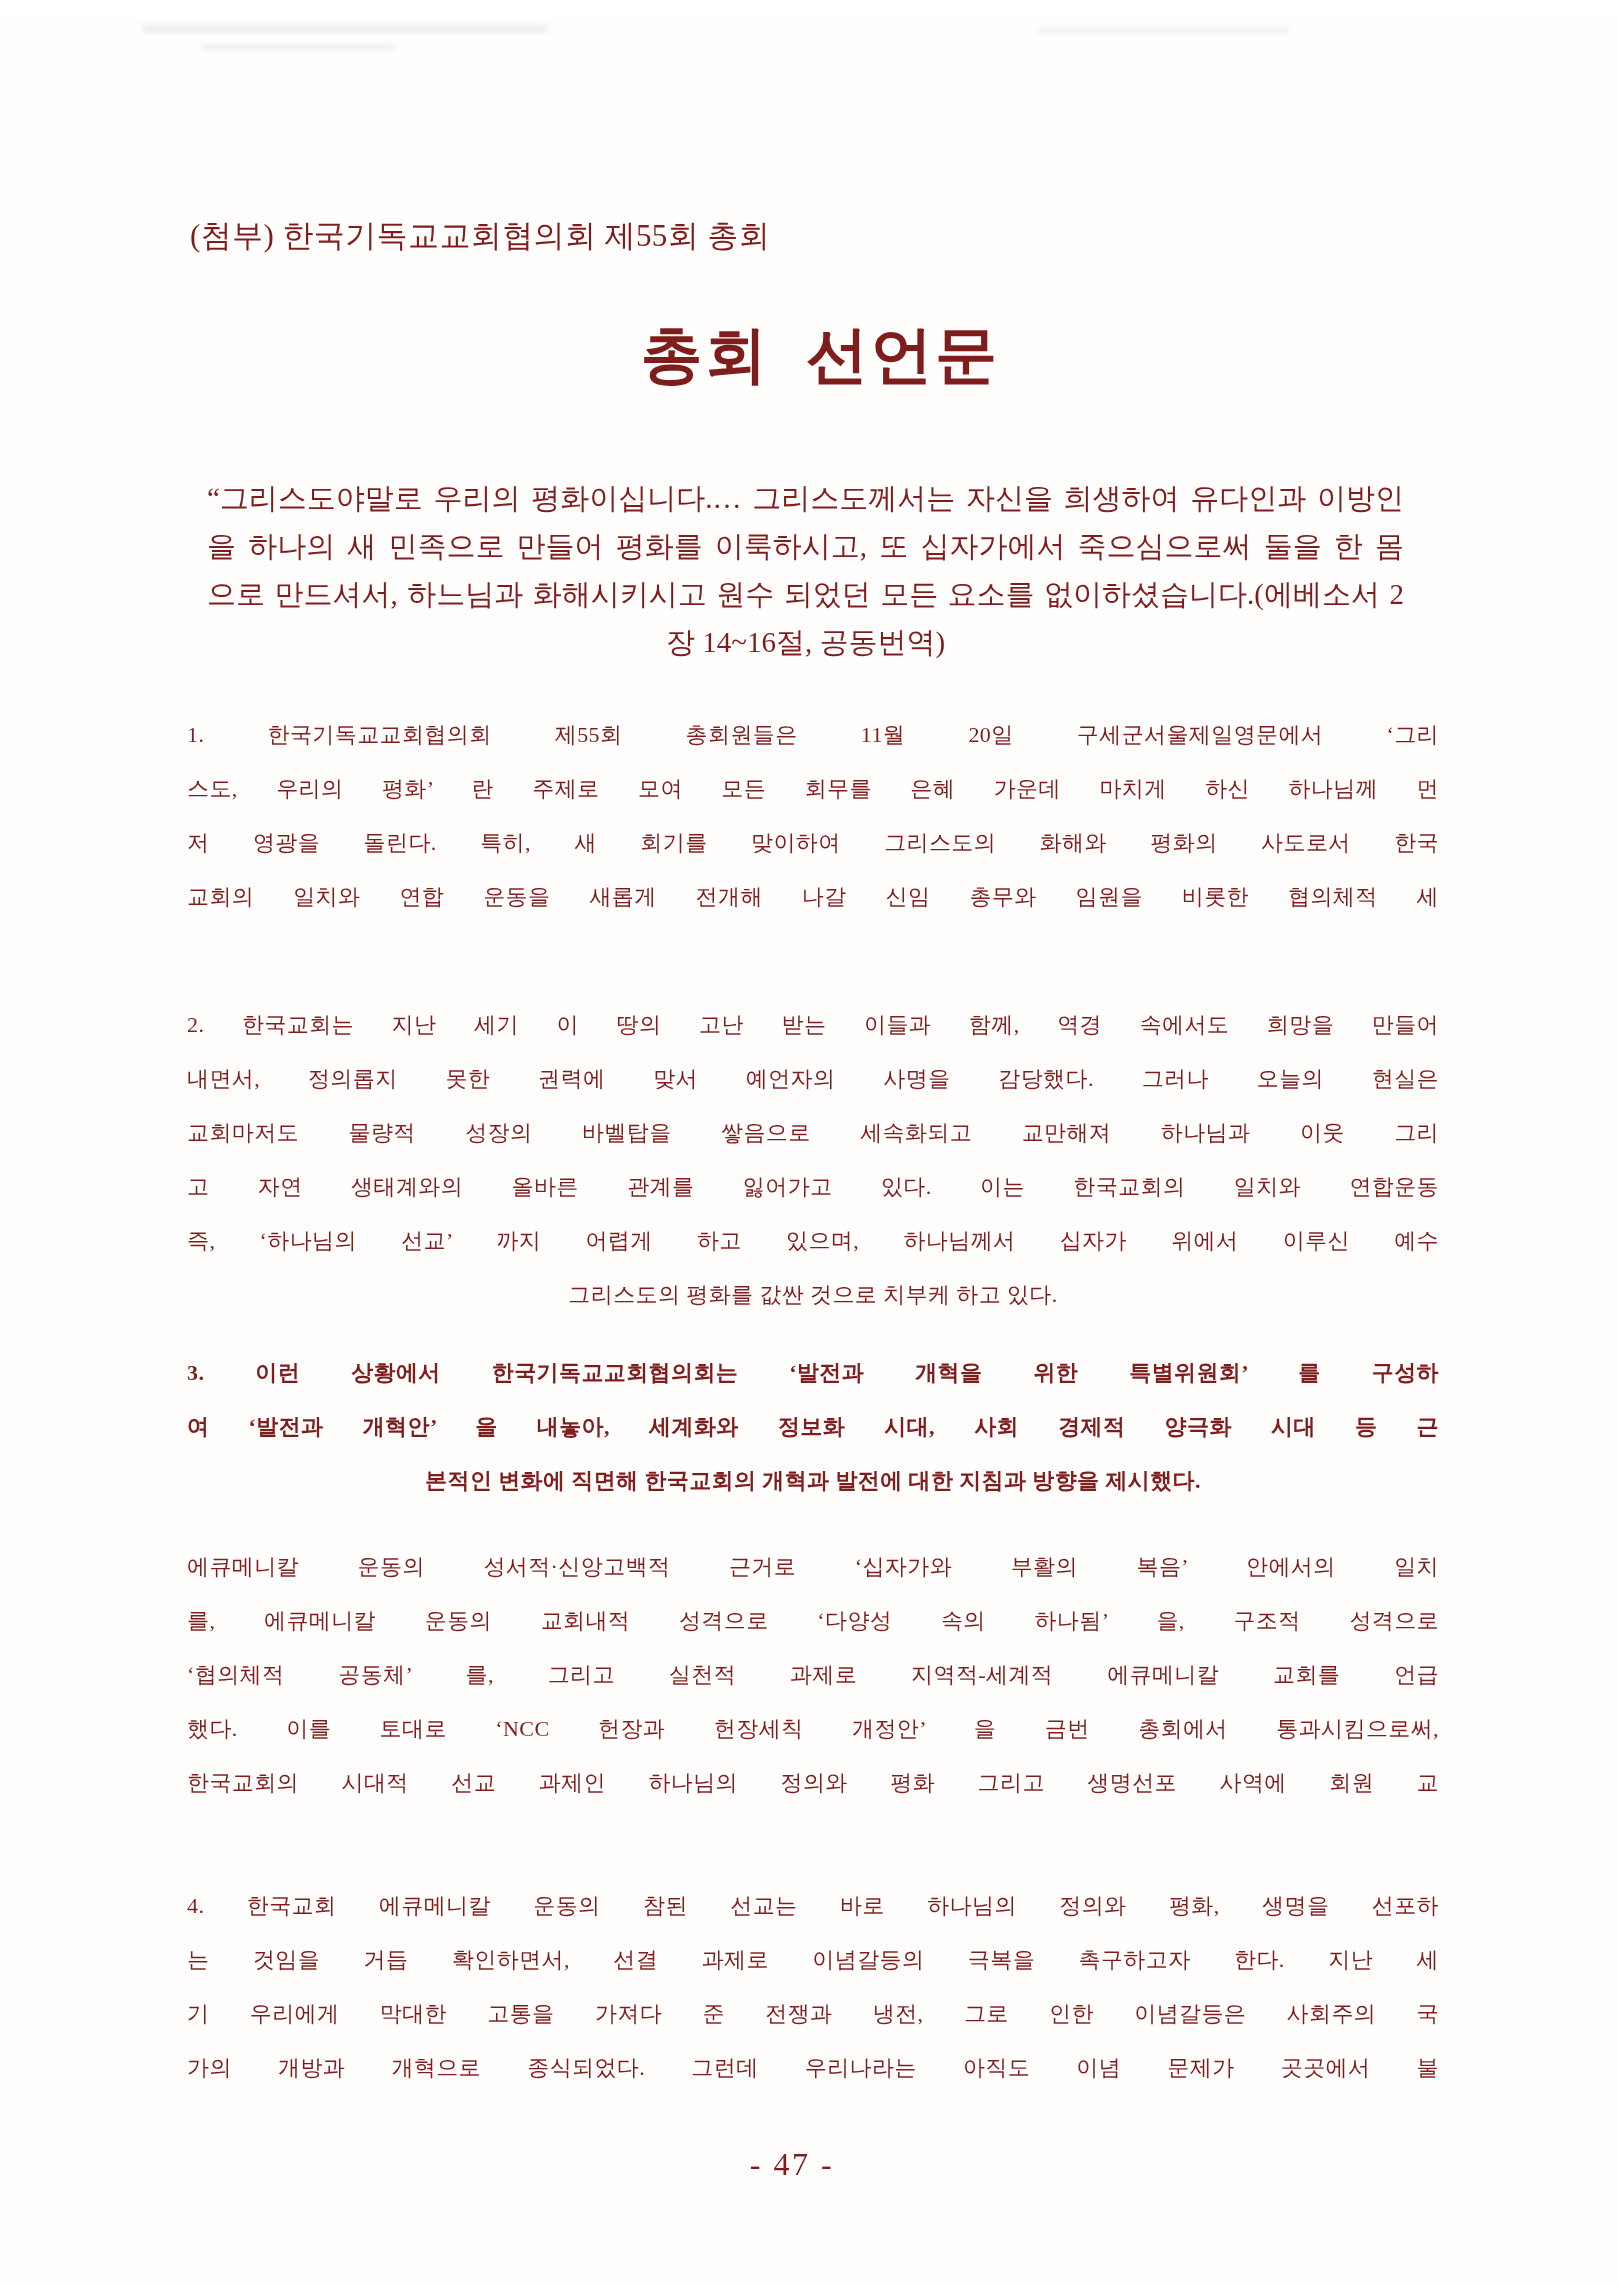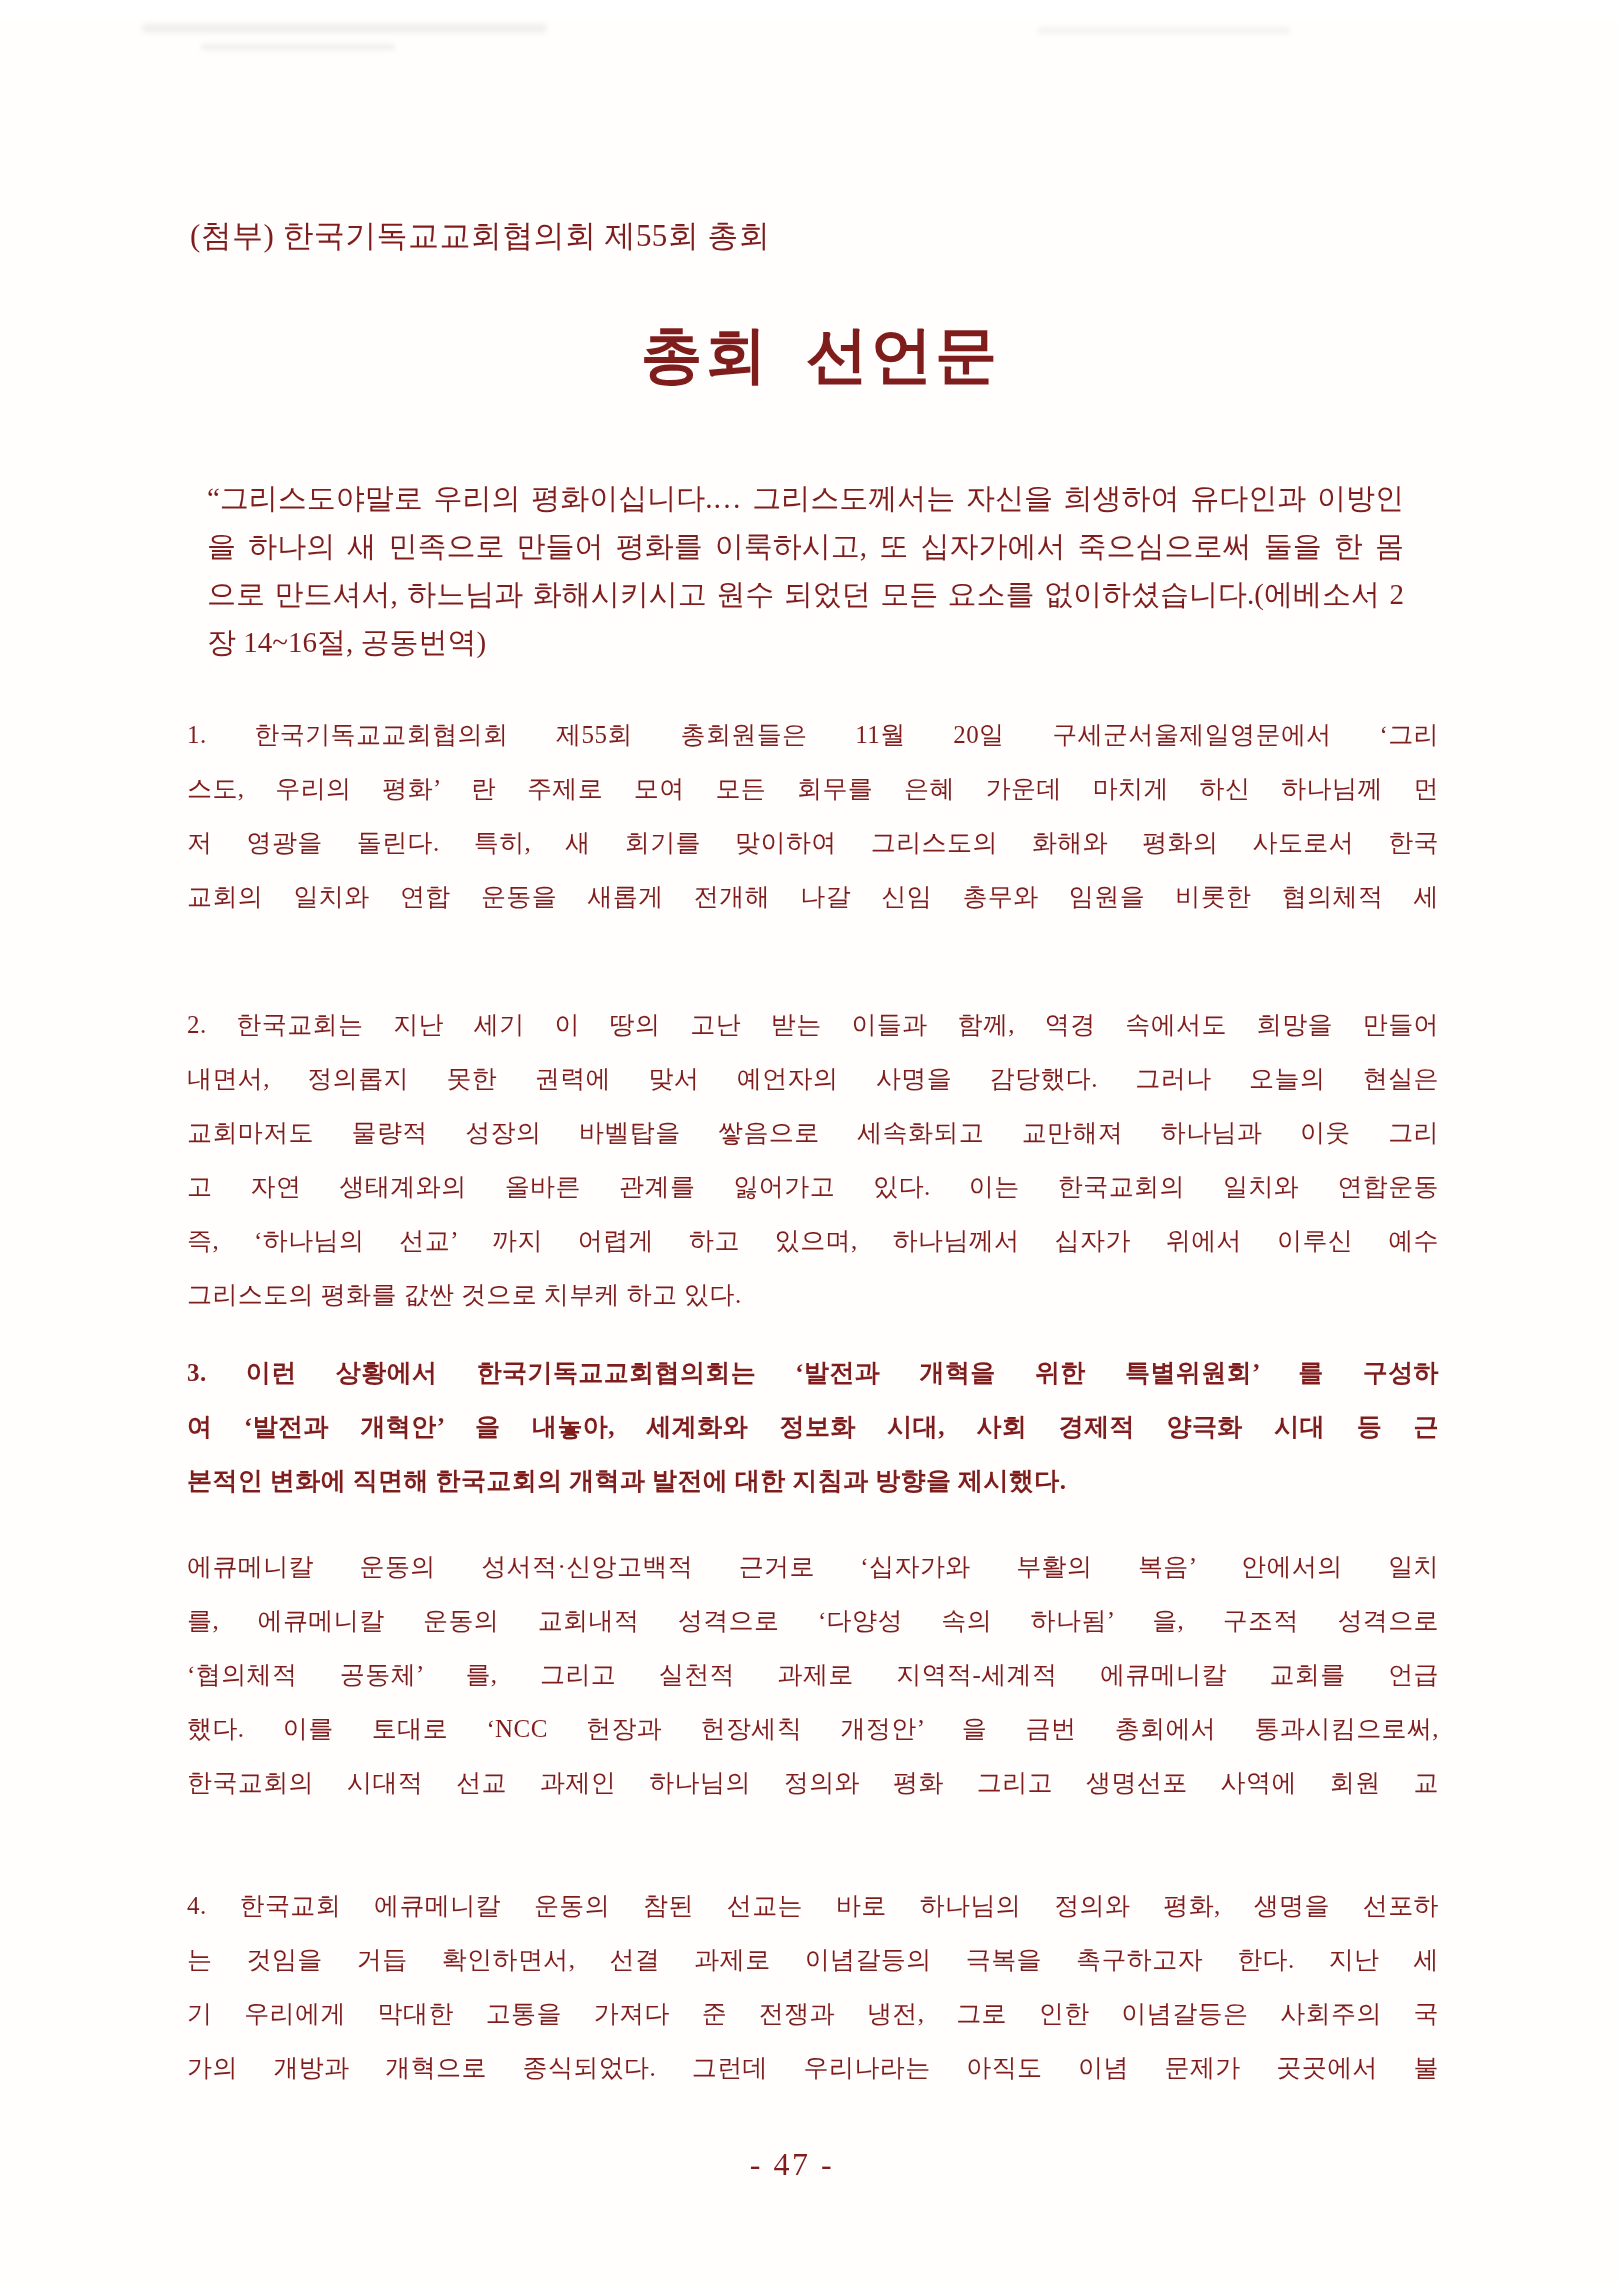--- a/index.html
+++ b/index.html
@@ -57,30 +57,30 @@
     left: 207px;
     top: 455px;
     width: 1197px;
     font-size: 29px;
     line-height: 48px;
   }
   .para {
     position: absolute;
     left: 187px;
     width: 1252px;
-    font-size: 25px;
+    font-size: 22px;
     line-height: 54px;
     letter-spacing: 0.4px;
   }
   .p1 { top: 689px; }
   .p2 { top: 979px; }
   .p3 { top: 1327px; font-weight: bold; }
   .p4 { top: 1521px; }
   .p5 { top: 1860px; }
-  .line { min-height: 1em; }
+  .line { min-height: 1em; text-align: center; }
   .j {
     text-align: justify;
     text-align-last: justify;
   }
   .pageno {
     position: absolute;
     left: 0;
     top: 2127px;
     width: 1584px;
     text-align: center;

